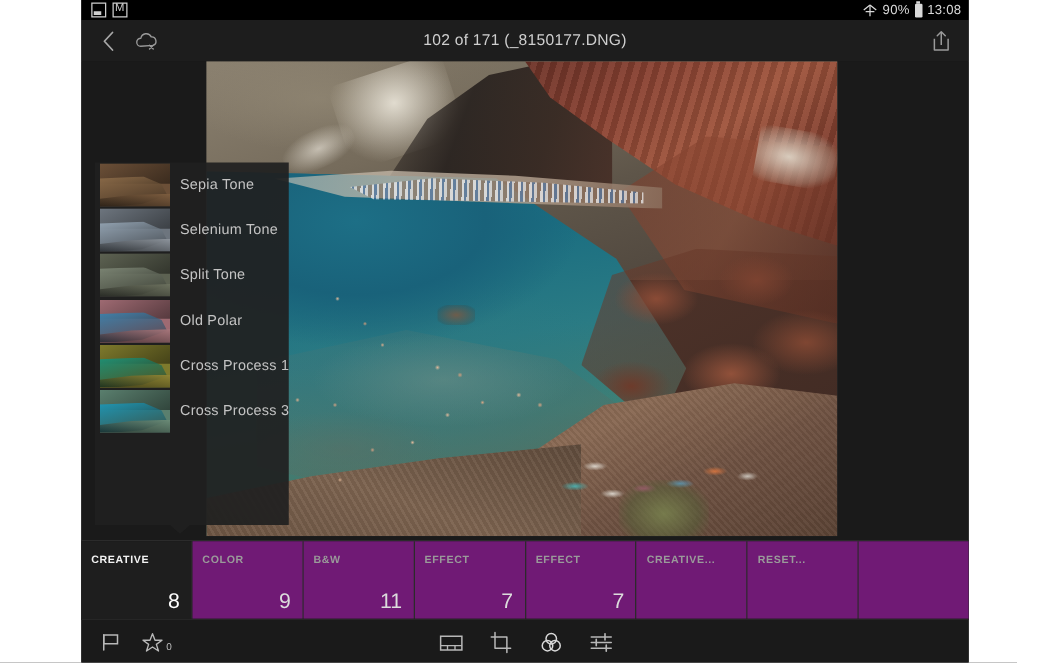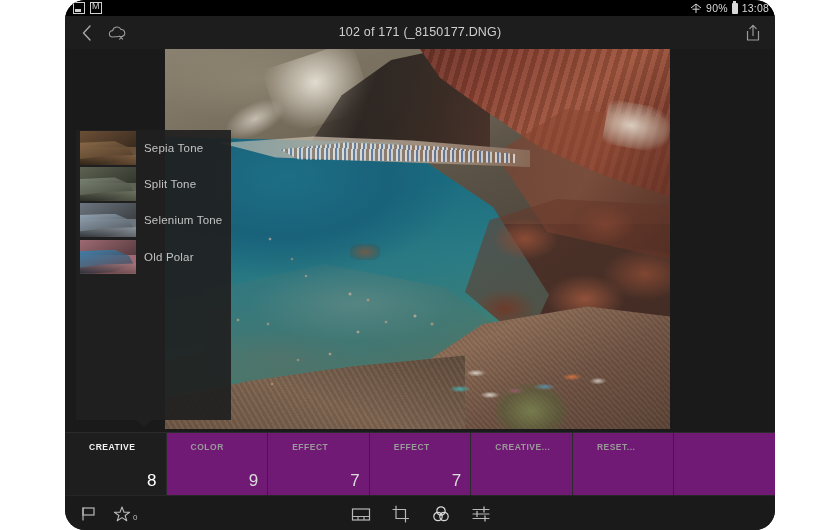--- a/index.html
+++ b/index.html
@@ -16,21 +16,20 @@
 
   
   #device {
     position: absolute;
     left: 65px;
     top: 0px;
     width: 710px;
     height: 530px;
     background: #1a1a1a;
     overflow: hidden;
-    border-radius: 20px;
   }
 
   
   #statusbar {
     position: absolute;
     left: 0; top: 0;
     width: 710px; height: 16px;
     background: #000000;
     color: #d8d8d8;
     font-size: 10px;
@@ -342,21 +341,20 @@
     background: #701a75;
   }
   .tab.active { background: #1e1e1e; }
   .tab .tab-label {
     position: absolute;
     left: 8px; top: 9px;
     font-size: 8.5px;
     font-weight: bold;
     letter-spacing: 0.5px;
     color: #9a9a9a;
-    margin-left: 16px;
   }
   .tab.active .tab-label { color: #f2f2f2; }
   .tab .tab-count {
     position: absolute;
     right: 9px; bottom: 5px;
     font-size: 17px;
     color: #dcdcdc;
     font-weight: 300;
   }
   .tab.active .tab-count { color: #ffffff; }
@@ -459,56 +457,76 @@
       <div id="preset-list">
           <div class="preset-row">
             <div class="preset-thumb" style="background: rgb(107, 79, 55);">
               <div class="tb-land" style="background: linear-gradient(150deg, rgb(107, 79, 55), rgba(0, 0, 0, 0.45));"></div>
               <div class="tb-sea" style="background: linear-gradient(165deg, rgb(138, 106, 72), rgba(0, 0, 0, 0.35)); clip-path: polygon(0px 6%, 62% 0px, 88% 26%, 96% 62%, 60% 92%, 22% 100%, 0px 100%);"></div>
               <div class="tb-shore" style="background: linear-gradient(10deg, rgba(0, 0, 0, 0.5), rgb(125, 93, 63));"></div>
             </div>
             <div class="preset-label">Sepia Tone</div>
           </div>
           <div class="preset-row">
+            <div class="preset-thumb" style="background: rgb(109, 117, 126);">
+              <div class="tb-land" style="background: linear-gradient(150deg, rgb(109, 117, 126), rgba(0, 0, 0, 0.45));"></div>
+              <div class="tb-sea" style="background: linear-gradient(165deg, rgb(147, 163, 178), rgba(0, 0, 0, 0.35)); clip-path: polygon(0px 6%, 62% 0px, 88% 26%, 96% 62%, 60% 92%, 22% 100%, 0px 100%);"></div>
+              <div class="tb-shore" style="background: linear-gradient(10deg, rgba(0, 0, 0, 0.5), rgb(141, 148, 156));"></div>
+            </div>
+            <div class="preset-label">Selenium Tone</div>
+          </div>
+          <div class="preset-row">
             <div class="preset-thumb" style="background: rgb(93, 98, 82);">
               <div class="tb-land" style="background: linear-gradient(150deg, rgb(93, 98, 82), rgba(0, 0, 0, 0.45));"></div>
               <div class="tb-sea" style="background: linear-gradient(165deg, rgb(123, 132, 115), rgba(0, 0, 0, 0.35)); clip-path: polygon(0px 6%, 62% 0px, 88% 26%, 96% 62%, 60% 92%, 22% 100%, 0px 100%);"></div>
               <div class="tb-shore" style="background: linear-gradient(10deg, rgba(0, 0, 0, 0.5), rgb(110, 115, 96));"></div>
             </div>
             <div class="preset-label">Split Tone</div>
-          </div>
-          <div class="preset-row">
-            <div class="preset-thumb" style="background: rgb(109, 117, 126);">
-              <div class="tb-land" style="background: linear-gradient(150deg, rgb(109, 117, 126), rgba(0, 0, 0, 0.45));"></div>
-              <div class="tb-sea" style="background: linear-gradient(165deg, rgb(147, 163, 178), rgba(0, 0, 0, 0.35)); clip-path: polygon(0px 6%, 62% 0px, 88% 26%, 96% 62%, 60% 92%, 22% 100%, 0px 100%);"></div>
-              <div class="tb-shore" style="background: linear-gradient(10deg, rgba(0, 0, 0, 0.5), rgb(141, 148, 156));"></div>
-            </div>
-            <div class="preset-label">Selenium Tone</div>
           </div>
           <div class="preset-row">
             <div class="preset-thumb" style="background: rgb(158, 106, 114);">
               <div class="tb-land" style="background: linear-gradient(150deg, rgb(158, 106, 114), rgba(0, 0, 0, 0.45));"></div>
               <div class="tb-sea" style="background: linear-gradient(165deg, rgb(63, 127, 168), rgba(0, 0, 0, 0.35)); clip-path: polygon(0px 6%, 62% 0px, 88% 26%, 96% 62%, 60% 92%, 22% 100%, 0px 100%);"></div>
               <div class="tb-shore" style="background: linear-gradient(10deg, rgba(0, 0, 0, 0.5), rgb(168, 119, 124));"></div>
             </div>
             <div class="preset-label">Old Polar</div>
           </div>
+          <div class="preset-row">
+            <div class="preset-thumb" style="background: rgb(126, 122, 44);">
+              <div class="tb-land" style="background: linear-gradient(150deg, rgb(126, 122, 44), rgba(0, 0, 0, 0.45));"></div>
+              <div class="tb-sea" style="background: linear-gradient(165deg, rgb(31, 143, 116), rgba(0, 0, 0, 0.35)); clip-path: polygon(0px 6%, 62% 0px, 88% 26%, 96% 62%, 60% 92%, 22% 100%, 0px 100%);"></div>
+              <div class="tb-shore" style="background: linear-gradient(10deg, rgba(0, 0, 0, 0.5), rgb(142, 132, 52));"></div>
+            </div>
+            <div class="preset-label">Cross Process 1</div>
+          </div>
+          <div class="preset-row">
+            <div class="preset-thumb" style="background: rgb(90, 127, 110);">
+              <div class="tb-land" style="background: linear-gradient(150deg, rgb(90, 127, 110), rgba(0, 0, 0, 0.45));"></div>
+              <div class="tb-sea" style="background: linear-gradient(165deg, rgb(31, 149, 178), rgba(0, 0, 0, 0.35)); clip-path: polygon(0px 6%, 62% 0px, 88% 26%, 96% 62%, 60% 92%, 22% 100%, 0px 100%);"></div>
+              <div class="tb-shore" style="background: linear-gradient(10deg, rgba(0, 0, 0, 0.5), rgb(106, 138, 118));"></div>
+            </div>
+            <div class="preset-label">Cross Process 3</div>
+          </div>
         </div>
       <div class="notch"></div>
     </div>
   </div>
 
   <div id="tabstrip">
       <div class="tab active">
         <div class="tab-label">CREATIVE</div>
         <div class="tab-count">8</div>
       </div>
       <div class="tab">
         <div class="tab-label">COLOR</div>
         <div class="tab-count">9</div>
+      </div>
+      <div class="tab">
+        <div class="tab-label">B&amp;W</div>
+        <div class="tab-count">11</div>
       </div>
       <div class="tab">
         <div class="tab-label">EFFECT</div>
         <div class="tab-count">7</div>
       </div>
       <div class="tab">
         <div class="tab-label">EFFECT</div>
         <div class="tab-count">7</div>
       </div>
       <div class="tab">

